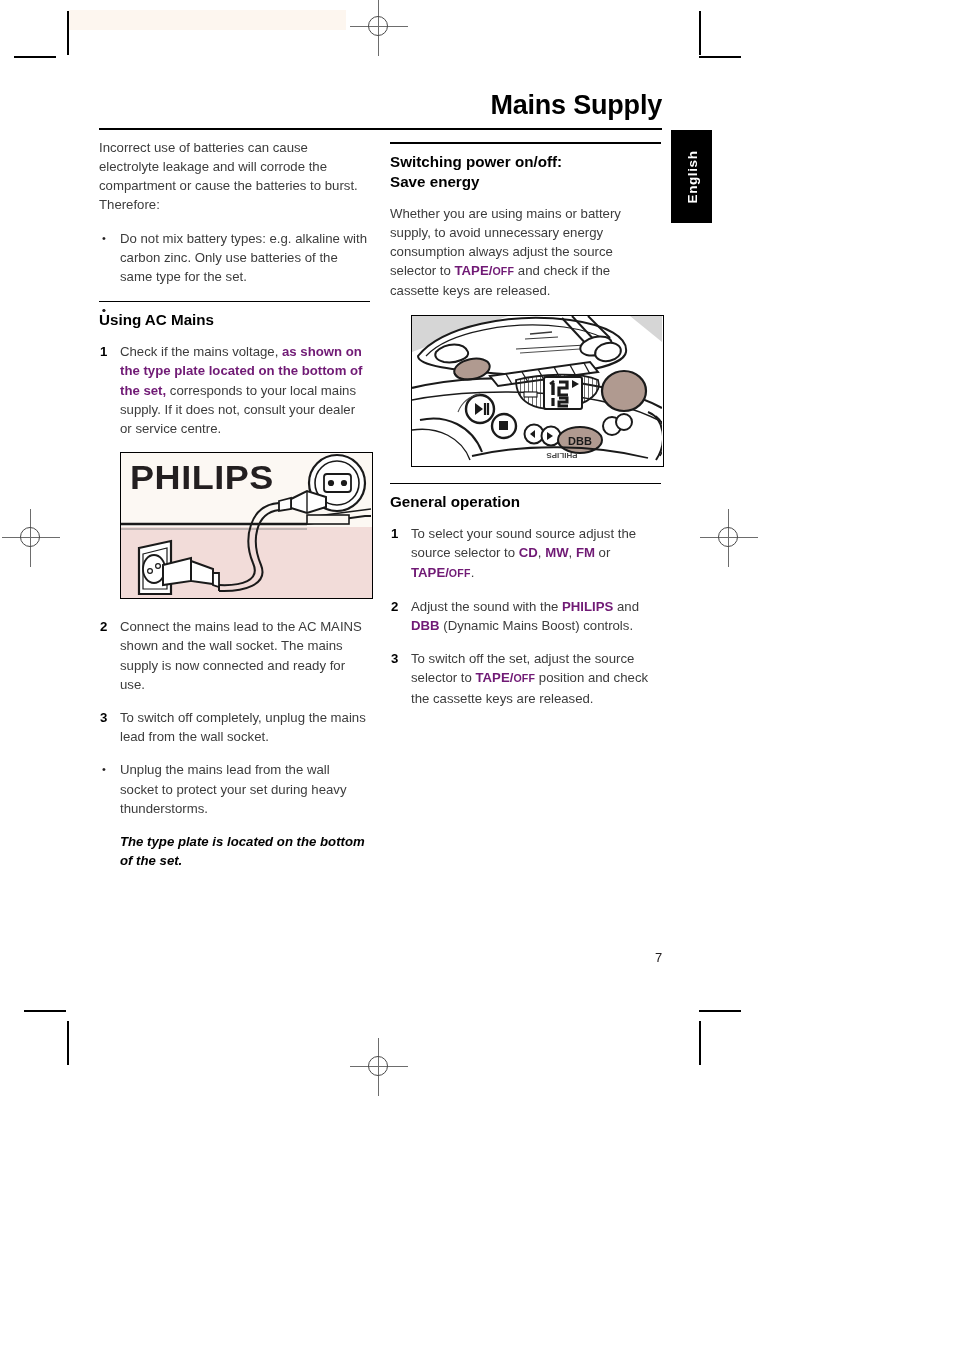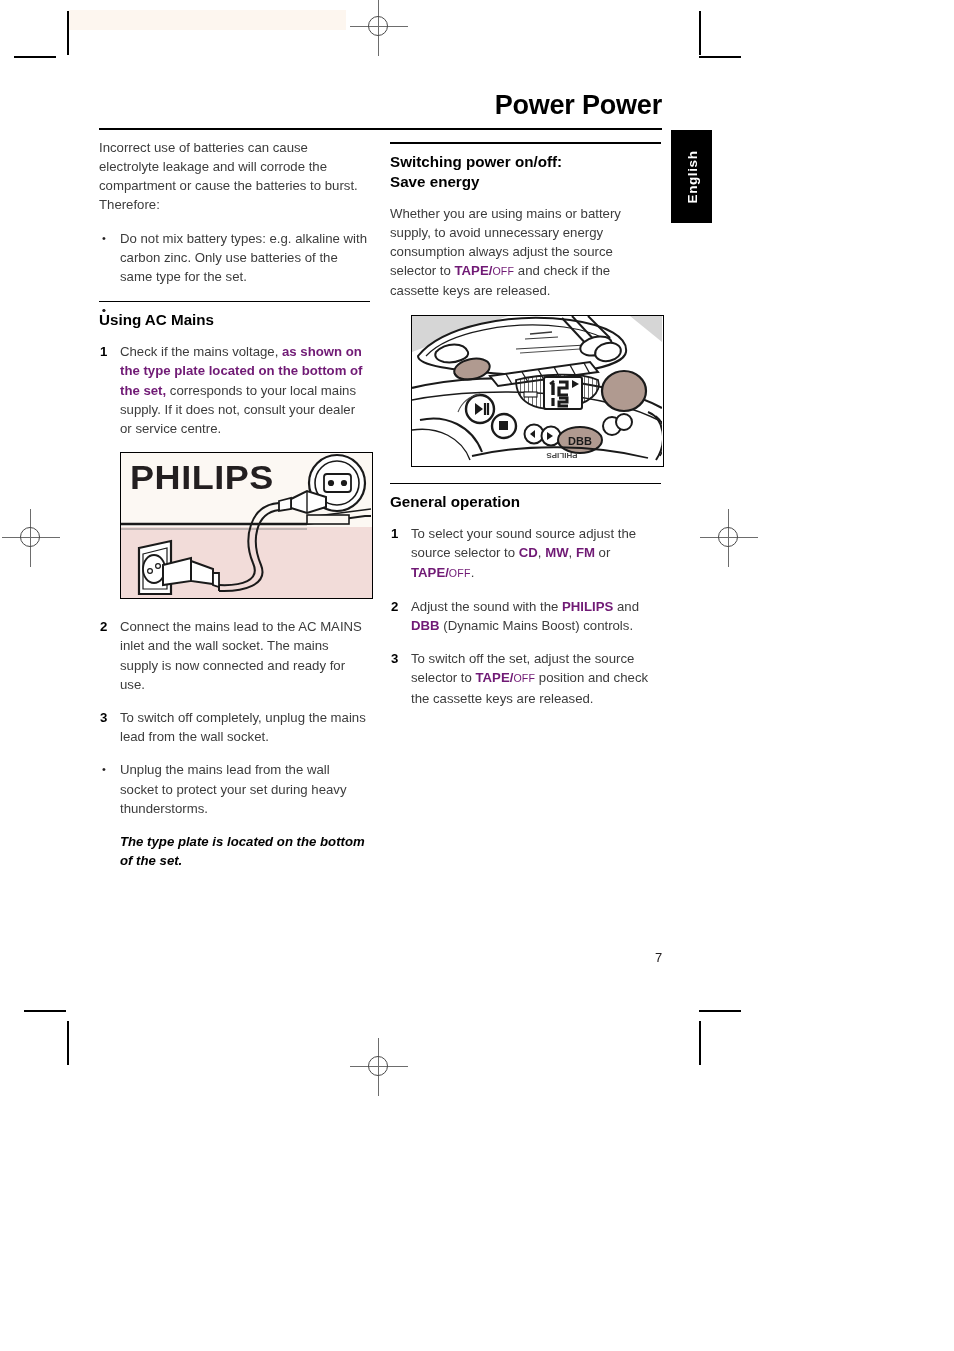--- a/index.html
+++ b/index.html
@@ -131,21 +131,21 @@
     left: 1px;
   }
   .item .marker.bullet {
     left: 3px;
     font-size: 11px;
   }
 
   b, strong { color: #701a75; font-weight: bold; }
   .smallcaps {
     font-size: 10.6px;
-    font-weight: normal;
+    font-weight: bold;
     letter-spacing: 0.2px;
     margin-top: 28px;
   }
 
   
   .sec-rule {
     height: 1.6px;
     background: #000;
     margin: 4px 0 7px 0;
   }
@@ -253,21 +253,21 @@
     <div class="rcircle"></div>
 </div>
 <div class="regmark" style="left:350px; top:1038px;">
   <div class="rline h"></div>
     <div class="rline v"></div>
     <div class="rcircle"></div>
 </div>
 
 <div class="page">
 
-  <div class="title">Power Power</div>
+  <div class="title">Mains Supply</div>
   <div class="title-rule"></div>
 
   <div class="lang-tab">
     <span>English</span>
   </div>
 
   <div class="col col-left">
 
     <p class="para">Incorrect use of batteries can cause electrolyte leakage and will corrode the compartment or cause the batteries to burst. Therefore:</p>
 
@@ -329,21 +329,21 @@
         <path d="M70 108 L92 116 L92 131 L70 128 Z" fill="#ffffff" stroke="#1a1a1a" stroke-width="2"></path>
         <path d="M70 105 L70 128" stroke="#1a1a1a" stroke-width="1.4" fill="none"></path>
 
         <path d="M92 120 L98 120 L98 134 L92 132 Z" fill="#ffffff" stroke="#1a1a1a" stroke-width="1.8"></path>
       </svg>
       <div class="philips-word">PHILIPS</div>
     </div>
 
     <div class="item">
       <span class="marker num">2</span>
-      <span>Connect the mains lead to the AC MAINS inlet and the wall socket. The mains supply is now connected and ready for use.</span>
+      <span>Connect the mains lead to the AC MAINS shown and the wall socket. The mains supply is now connected and ready for use.</span>
     </div>
 
     <div class="item">
       <span class="marker num">3</span>
       <span>To switch off completely, unplug the mains lead from the wall socket.</span>
     </div>
 
     <div class="item">
       <span class="marker bullet">•</span>
       <span>Unplug the mains lead from the wall socket to protect your set during heavy thunderstorms.</span>

